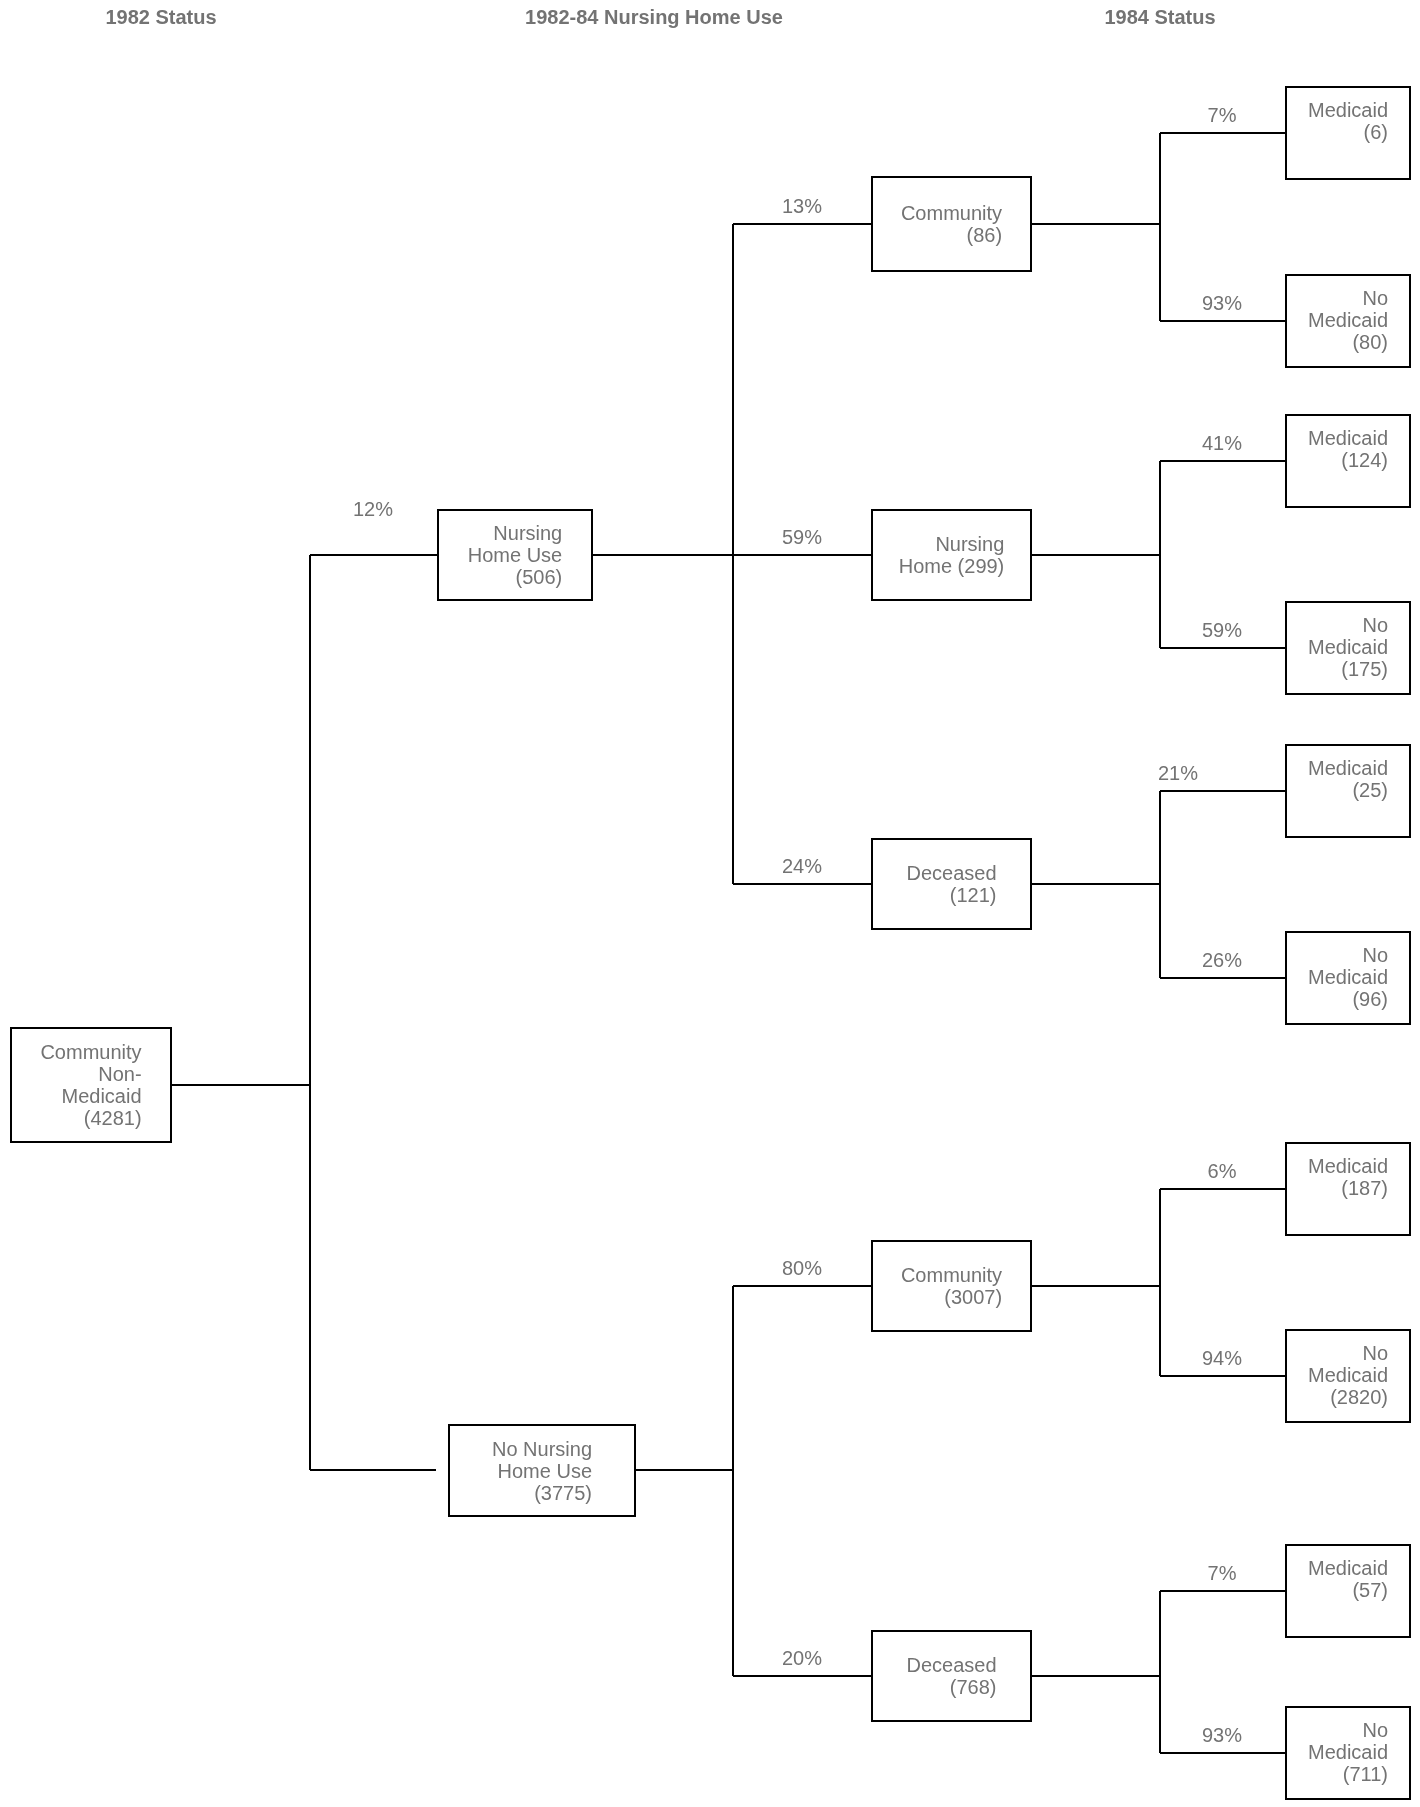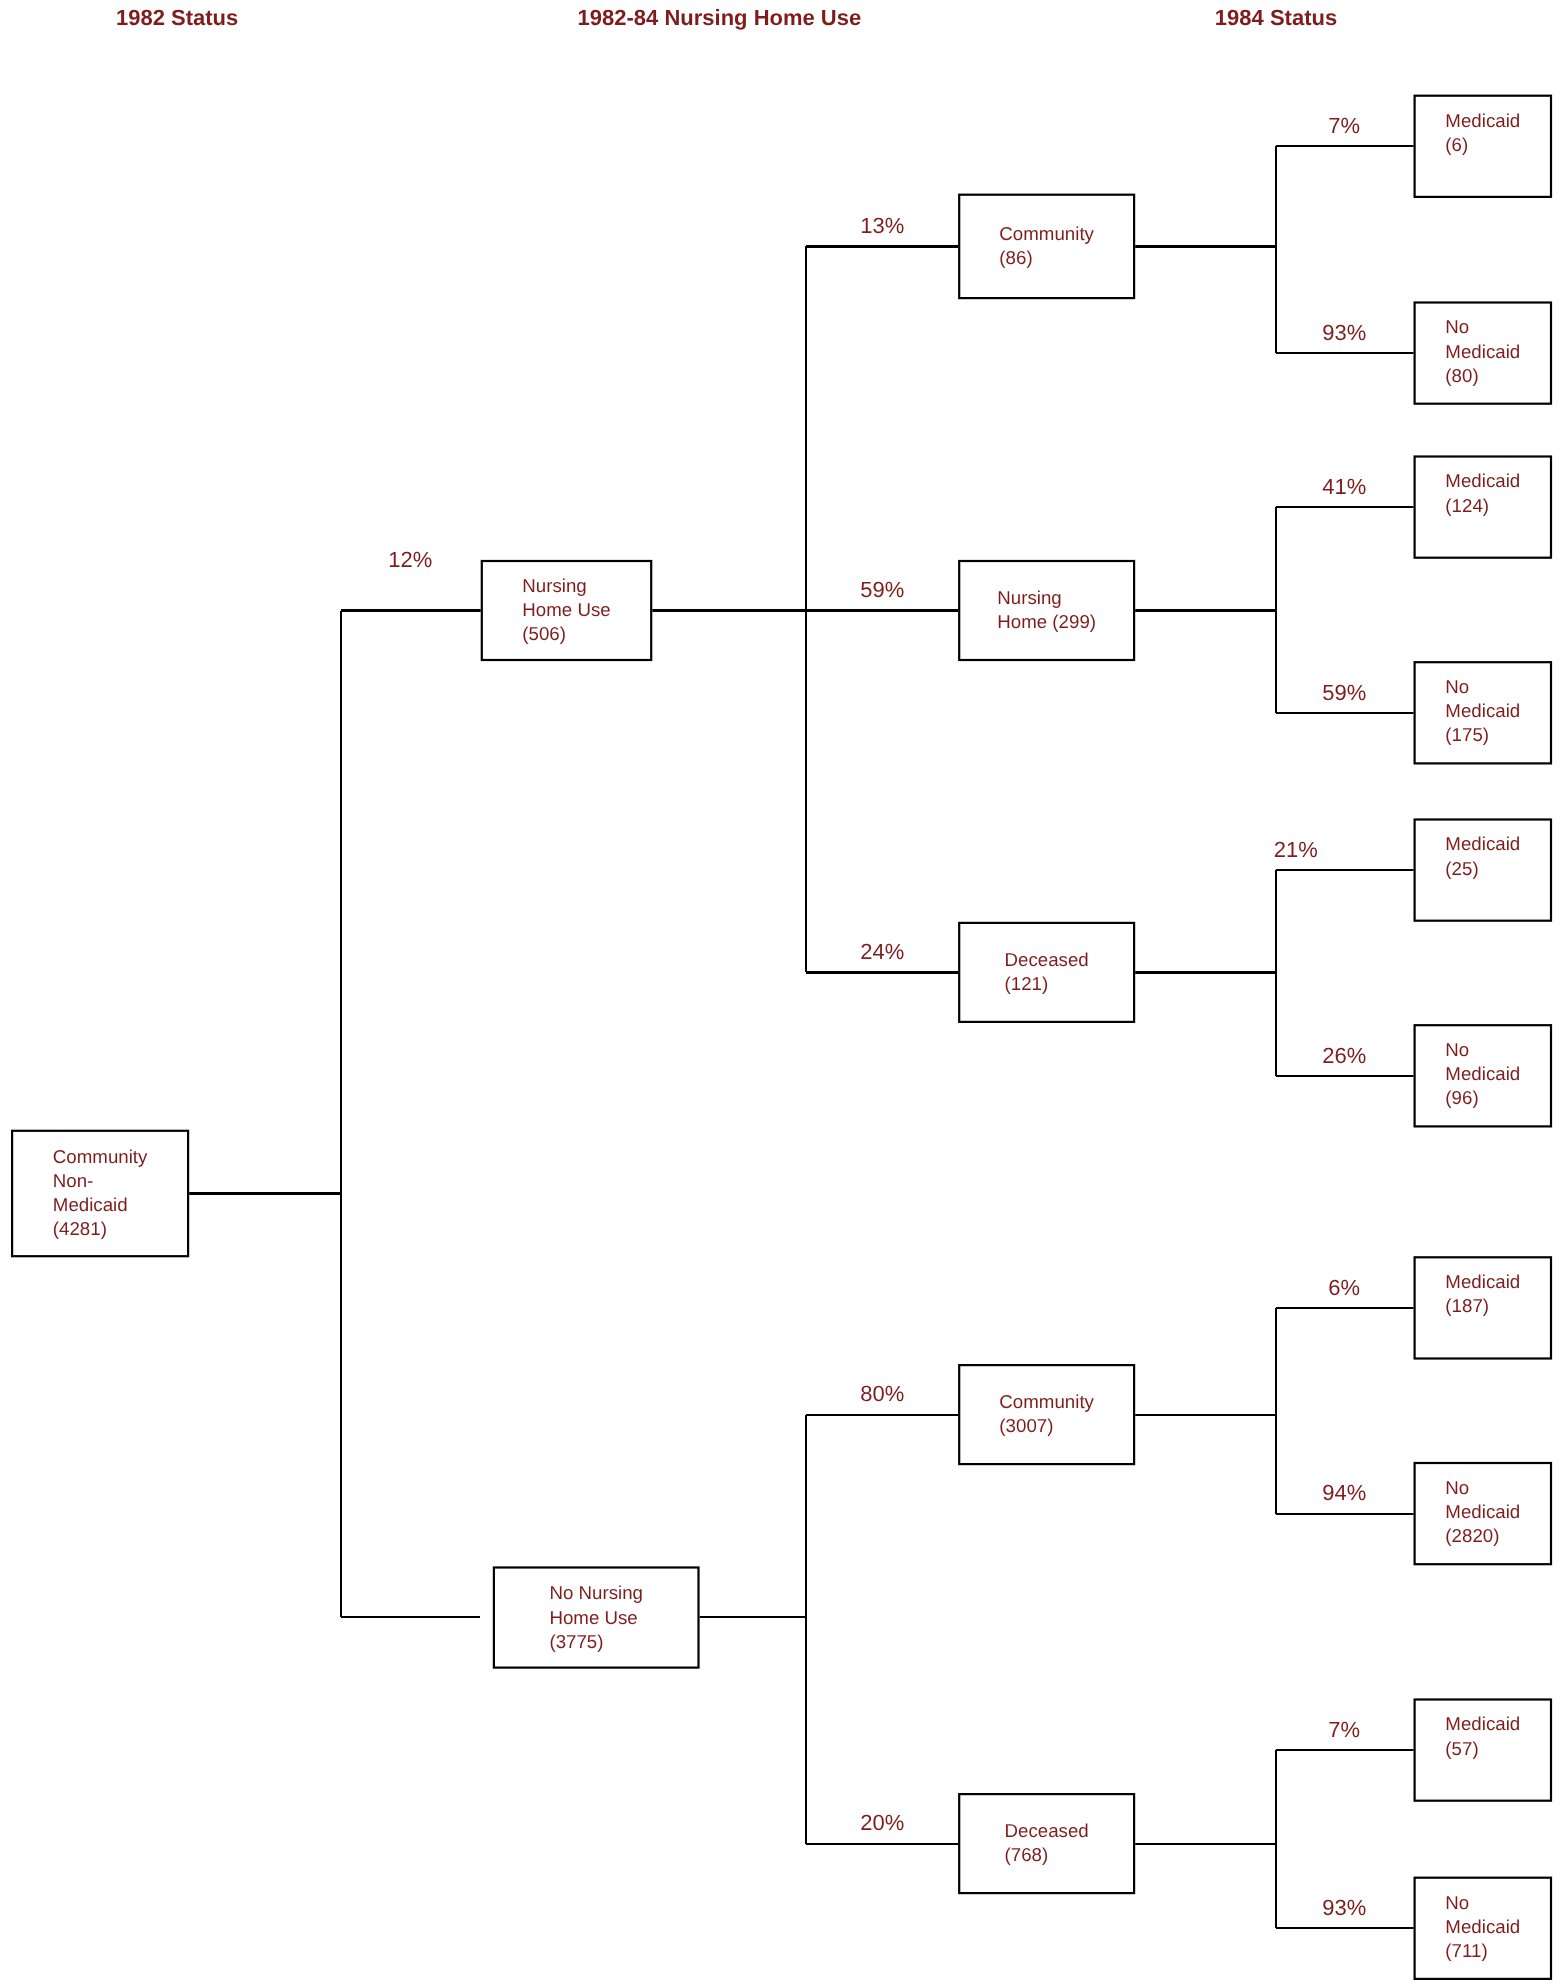--- a/index.html
+++ b/index.html
@@ -6,21 +6,21 @@
     margin: 0;
     padding: 0;
     background: #ffffff;
   }
   .canvas {
     position: relative;
     width: 1420px;
     height: 1807px;
     background: #ffffff;
     font-family: "Liberation Sans", "DejaVu Sans", sans-serif;
-    color: #7f1d1d;
+    color: #737373;
     overflow: hidden;
   }
   .connectors {
     position: absolute;
     left: 0;
     top: 0;
   }
   .hdr {
     position: absolute;
     font-size: 20px;
@@ -31,22 +31,22 @@
   }
   .box {
     position: absolute;
     box-sizing: border-box;
     border: 2px solid #000000;
     background: #ffffff;
     display: flex;
     flex-direction: column;
     justify-content: center;
     align-items: center;
-    text-align: left;
-    font-size: 17px;
+    text-align: right;
+    font-size: 20px;
     line-height: 22px;
     white-space: pre-line;
   }
   .box.top {
     justify-content: flex-start;
     padding-top: 11px;
   }
   .pct {
     position: absolute;
     width: 80px;

